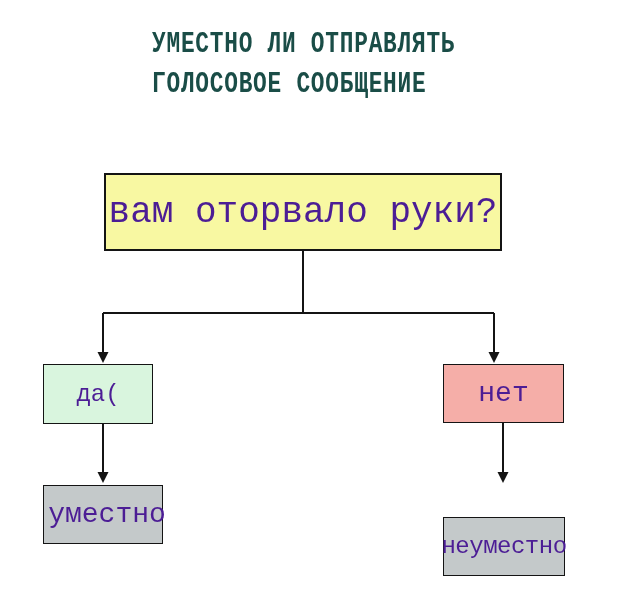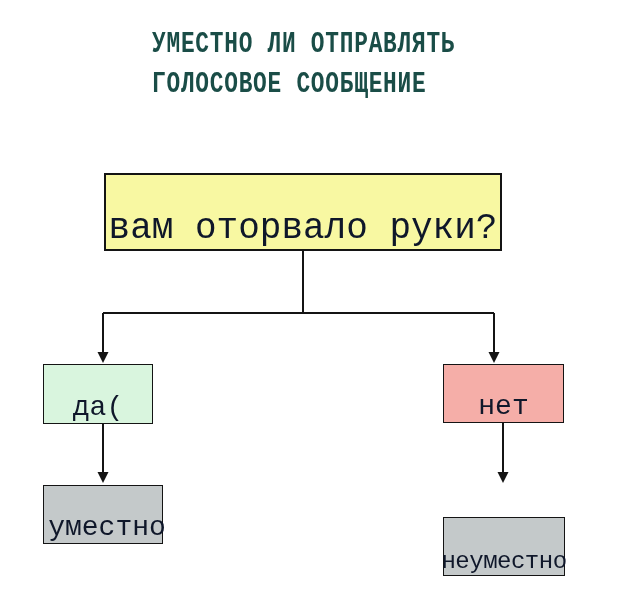--- a/index.html
+++ b/index.html
@@ -27,27 +27,27 @@
   .connectors {
     position: absolute;
     left: 0; top: 0;
     width: 626px; height: 601px;
   }
   .node {
     position: absolute;
     box-sizing: border-box;
     border: 2px solid #141414;
     display: flex;
-    align-items: flex-end;
+    align-items: center;
     justify-content: center;
-    color: #0f172a;
+    color: #4c1d95;
     text-align: center;
   }
   .node-q       { left: 104px; top: 173px; width: 398px; height: 78px; font-size: 36px; }
-  .node-yes     { left: 43px;  top: 364px; width: 110px; height: 60px; font-size: 28px; border-width: 1.5px; }
+  .node-yes     { left: 43px;  top: 364px; width: 110px; height: 60px; font-size: 24px; border-width: 1.5px; }
   .node-no      { left: 443px; top: 364px; width: 121px; height: 59px; font-size: 28px; border-width: 1.5px; }
   .node-yes-out { left: 43px;  top: 485px; width: 120px; height: 59px; font-size: 28px; border-width: 1.5px; }
   .node-no-out  { left: 443px; top: 485px; width: 122px; height: 59px; font-size: 24px; letter-spacing: -0.5px; border-width: 1.5px; }
   .edge { stroke: #141414; stroke-width: 2; fill: none; }
   .arrowhead { fill: #141414; stroke: none; }
 </style>
 </head>
 <body>
 
 <div class="canvas">

